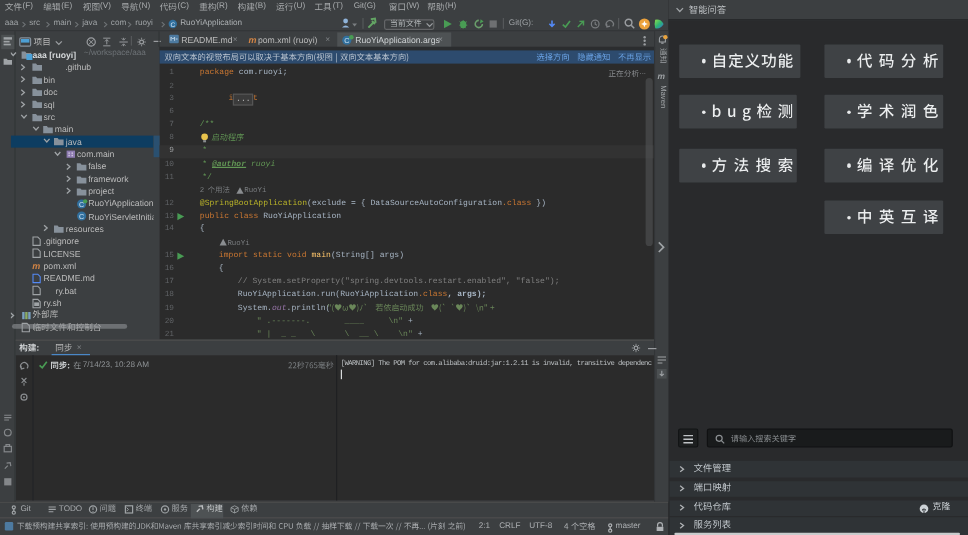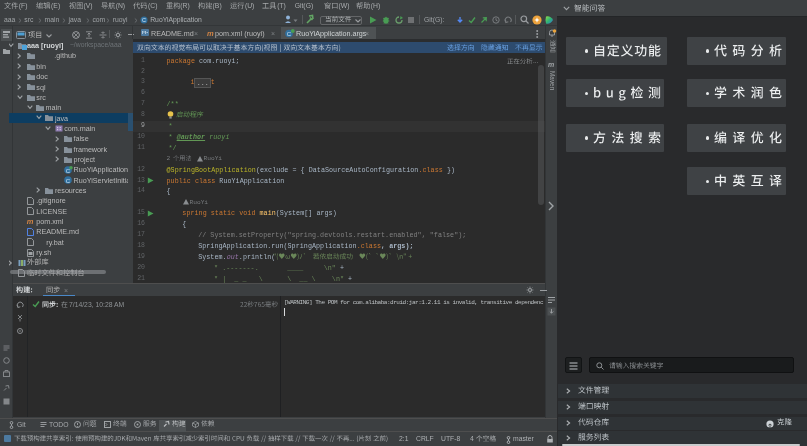--- a/index.html
+++ b/index.html
@@ -449,24 +449,24 @@
     <path d="M3 0 L6 5.5 H0 Z" fill="#8a8d90"></path>
   </svg>
 <div class="a mono" style="left:203.5px;top:154.9px;font-size:6.2px;line-height:8.2px;color:#787b7e;white-space:pre;">RuoYi</div>
 <div class="a code" style="left:166.5px;top:165.6px"><span style="color:#bbb529;">@SpringBootApplication</span><span style="color:#a9b7c6;">(exclude = { DataSourceAutoConfiguration</span><span style="color:#cc7832;">.class</span><span style="color:#a9b7c6;"> })</span></div>
 <div class="a code" style="left:166.5px;top:176.5px"><span style="color:#cc7832;text-align:right;">public class </span><span style="color:#a9b7c6;">RuoYiApplication</span></div>
 <div class="a code" style="left:166.5px;top:187.4px"><span style="color:#a9b7c6;">{</span></div>
 <svg class="a" style="left:182.5px;top:199.3px;overflow:visible;" width="6" height="5.5">
     <path d="M3 0 L6 5.5 H0 Z" fill="#8a8d90"></path>
   </svg>
 <div class="a mono" style="left:189.5px;top:198.50000000000003px;font-size:6.2px;line-height:8.2px;color:#787b7e;white-space:pre;">RuoYi</div>
-<div class="a code" style="left:182.34px;top:209.2px"><span style="color:#cc7832;">spring static void </span><span style="color:#ffc66b;">main</span><span style="color:#a9b7c6;">(System[] args)</span></div>
+<div class="a code" style="left:182.34px;top:209.2px"><span style="color:#cc7832;">import static void </span><span style="color:#ffc66b;">main</span><span style="color:#a9b7c6;">(String[] args)</span></div>
 <div class="a code" style="left:182.34px;top:220.1px"><span style="color:#a9b7c6;">{</span></div>
 <div class="a code" style="left:198.18px;top:231.0px"><span style="color:#808080;">// System.setProperty("spring.devtools.restart.enabled", "false");</span></div>
-<div class="a code" style="left:198.18px;top:241.9px"><span style="color:#a9b7c6;">SpringApplication.run(SpringApplication</span><span style="color:#cc7832;">.class</span><span style="color:#a9b7c6;font-weight:bold;">, args);</span></div>
+<div class="a code" style="left:198.18px;top:241.9px"><span style="color:#a9b7c6;">RuoYiApplication.run(RuoYiApplication</span><span style="color:#cc7832;">.class</span><span style="color:#a9b7c6;font-weight:bold;">, args);</span></div>
 <div class="a code" style="left:198.18px;top:252.8px"><span style="color:#a9b7c6;">System.</span><span style="color:#9876aa;font-style:italic">out</span><span style="color:#a9b7c6;">.println(</span></div>
 <svg class="a" style="left:273.42px;top:253.00000000000003px;overflow:visible;" width="150" height="9">
     <path d="M0.7 2.6H1.1L1.2 1.3L1.2 0.6H0.6L0.6 1.3ZM2.1 2.6H2.4L2.6 1.3L2.6 0.6H1.9L1.9 1.3Z M4.8 7.1 5.2 6.9C4.6 6.0 4.3 4.9 4.3 3.7C4.3 2.6 4.6 1.5 5.2 0.5L4.8 0.3C4.2 1.3 3.8 2.4 3.8 3.7C3.8 5.0 4.2 6.1 4.8 7.1Z M10.2 0.5C9.6 0.5 9.0 0.8 8.8 1.5C8.8 1.6 8.8 1.6 8.8 1.6C8.8 1.6 8.8 1.6 8.8 1.5C8.6 0.8 8.0 0.5 7.4 0.5C6.6 0.5 6.0 1.2 6.0 2.1C6.0 3.1 6.8 3.8 7.3 4.3C7.9 4.8 8.5 5.6 8.8 6.0C8.8 6.1 8.8 6.1 8.8 6.0C9.1 5.6 9.7 4.8 10.3 4.3C10.8 3.8 11.6 3.1 11.6 2.1C11.6 1.2 11.0 0.5 10.2 0.5Z M13.8 5.9C14.2 5.9 14.6 5.7 14.7 5.2H14.8C15.0 5.7 15.3 5.9 15.8 5.9C16.5 5.9 17.0 5.3 17.0 4.1C17.0 3.2 16.7 2.7 16.3 2.1L15.8 2.3C16.2 2.9 16.4 3.4 16.4 4.1C16.4 5.0 16.1 5.4 15.7 5.4C15.3 5.4 15.0 5.2 15.0 4.5C15.0 4.2 15.0 3.9 15.1 3.5H14.4C14.5 3.9 14.5 4.2 14.5 4.5C14.5 5.1 14.2 5.4 13.8 5.4C13.4 5.4 13.1 5.0 13.1 4.2C13.1 3.4 13.3 2.9 13.8 2.3L13.2 2.1C12.8 2.6 12.5 3.3 12.5 4.1C12.5 5.3 13.1 5.9 13.8 5.9Z M22.2 0.5C21.5 0.5 21.0 0.8 20.8 1.5C20.8 1.6 20.7 1.6 20.7 1.6C20.7 1.6 20.7 1.6 20.7 1.5C20.5 0.8 19.9 0.5 19.3 0.5C18.5 0.5 17.9 1.2 17.9 2.1C17.9 3.1 18.7 3.8 19.2 4.3C19.8 4.8 20.5 5.6 20.7 6.0C20.7 6.1 20.7 6.1 20.7 6.0C21.0 5.6 21.6 4.8 22.3 4.3C22.8 3.8 23.6 3.1 23.6 2.1C23.6 1.2 22.9 0.5 22.2 0.5Z M24.7 7.1C25.4 6.1 25.7 5.0 25.7 3.7C25.7 2.4 25.4 1.3 24.7 0.3L24.4 0.5C24.9 1.5 25.2 2.6 25.2 3.7C25.2 4.9 24.9 6.0 24.4 6.9Z M29.1 1.1 28.6 1.0C28.5 1.9 28.3 2.9 28.0 3.6C27.7 4.4 27.2 5.1 26.7 5.5L27.1 6.0C27.5 5.6 28.1 4.8 28.4 4.0C28.6 3.3 28.8 2.4 29.0 1.7C29.0 1.6 29.0 1.3 29.1 1.1Z M31.8 1.5 32.1 1.2 31.1 -0.0 30.7 0.4Z M40.1 2.5V2.9H42.1C41.6 3.8 40.9 4.5 40.0 5.0C40.1 5.1 40.3 5.3 40.4 5.4C40.8 5.1 41.2 4.8 41.5 4.5V6.3H42.0V6.0H45.0V6.3H45.6V3.8H42.1C42.3 3.5 42.5 3.2 42.7 2.9H46.1V2.5H42.9C43.0 2.2 43.1 2.0 43.1 1.8L42.6 1.7C42.5 2.0 42.5 2.2 42.3 2.5ZM42.0 5.6V4.3H45.0V5.6ZM44.1 0.2V0.8H42.2V0.2H41.7V0.8H40.2V1.3H41.7V2.0H42.2V1.3H44.1V2.0H44.6V1.3H46.1V0.8H44.6V0.2Z M50.1 0.3C50.3 0.7 50.5 1.1 50.6 1.4L51.1 1.2C51.0 1.0 50.8 0.5 50.6 0.2ZM49.2 6.4C49.3 6.2 49.5 6.1 51.0 5.6C51.0 5.5 50.9 5.3 50.9 5.2L49.7 5.6V3.2C50.0 2.9 50.2 2.7 50.4 2.4C50.8 4.0 51.5 5.4 52.6 6.1C52.7 6.0 52.9 5.8 53.0 5.7C52.4 5.4 51.9 4.8 51.4 4.0C51.9 3.7 52.4 3.3 52.9 2.9L52.5 2.6C52.2 2.9 51.7 3.3 51.3 3.6C51.0 3.1 50.8 2.5 50.7 1.9L50.7 1.9H52.8V1.4H48.5V1.9H50.1C49.6 2.7 48.8 3.4 48.1 3.9C48.2 4.0 48.4 4.2 48.4 4.3C48.7 4.1 49.0 3.9 49.2 3.7V5.4C49.2 5.7 49.0 5.9 48.9 6.0C49.0 6.1 49.1 6.2 49.2 6.4ZM48.3 0.2C47.9 1.2 47.3 2.2 46.7 2.9C46.8 3.0 46.9 3.2 47.0 3.3C47.2 3.1 47.4 2.9 47.6 2.6V6.3H48.0V1.9C48.3 1.4 48.6 0.8 48.7 0.3Z M55.0 3.7V6.3H55.5V5.9H58.6V6.3H59.1V3.7ZM55.5 5.4V4.2H58.6V5.4ZM56.1 0.3C56.2 0.6 56.4 0.9 56.5 1.1H54.2V2.7C54.2 3.7 54.1 5.1 53.4 6.0C53.5 6.1 53.8 6.2 53.8 6.3C54.5 5.4 54.7 4.0 54.7 3.0H59.0V1.1H56.8L57.0 1.1C57.0 0.8 56.8 0.4 56.6 0.2ZM54.7 1.6H58.5V2.5H54.7Z M60.5 0.7V1.2H63.1V0.7ZM64.3 0.3C64.3 0.8 64.3 1.2 64.2 1.7H63.3V2.2H64.2C64.1 3.7 63.9 5.1 63.0 6.0C63.1 6.0 63.3 6.2 63.3 6.3C64.3 5.4 64.6 3.9 64.7 2.2H65.7C65.6 4.6 65.6 5.5 65.4 5.7C65.3 5.8 65.2 5.8 65.1 5.8C65.0 5.8 64.6 5.8 64.2 5.7C64.3 5.9 64.4 6.1 64.4 6.2C64.7 6.3 65.1 6.3 65.3 6.2C65.5 6.2 65.7 6.2 65.8 6.0C66.0 5.7 66.1 4.7 66.2 2.0C66.2 1.9 66.2 1.7 66.2 1.7H64.7C64.7 1.2 64.8 0.8 64.8 0.3ZM60.5 5.5 60.5 5.5V5.5C60.6 5.4 60.9 5.3 62.7 4.9L62.9 5.4L63.3 5.2C63.2 4.8 62.9 4.0 62.6 3.4L62.2 3.5C62.4 3.8 62.5 4.2 62.6 4.5L61.0 4.8C61.3 4.2 61.5 3.5 61.7 2.8H63.2V2.3H60.2V2.8H61.2C61.0 3.6 60.7 4.4 60.6 4.6C60.5 4.8 60.4 5.0 60.3 5.0C60.4 5.2 60.5 5.4 60.5 5.5Z M70.2 0.2C70.2 0.6 70.2 0.9 70.3 1.3H67.4V3.2C67.4 4.1 67.4 5.2 66.8 6.0C66.9 6.1 67.2 6.3 67.2 6.4C67.9 5.5 68.0 4.1 68.0 3.2V3.2H69.2C69.2 4.3 69.1 4.7 69.0 4.8C69.0 4.9 68.9 4.9 68.8 4.9C68.7 4.9 68.4 4.9 68.1 4.9C68.2 5.0 68.3 5.2 68.3 5.3C68.6 5.4 68.9 5.4 69.1 5.4C69.3 5.3 69.4 5.3 69.5 5.2C69.6 5.0 69.6 4.4 69.7 2.9C69.7 2.8 69.7 2.7 69.7 2.7H68.0V1.8H70.3C70.4 2.9 70.5 3.9 70.8 4.6C70.4 5.2 69.8 5.6 69.2 5.9C69.3 6.0 69.5 6.2 69.6 6.3C70.1 6.0 70.6 5.6 71.0 5.2C71.3 5.9 71.7 6.3 72.2 6.3C72.7 6.3 72.9 6.0 73.0 4.8C72.9 4.8 72.7 4.6 72.6 4.5C72.5 5.4 72.5 5.8 72.3 5.8C71.9 5.8 71.6 5.4 71.4 4.7C71.9 4.1 72.3 3.3 72.5 2.4L72.0 2.3C71.8 3.0 71.5 3.6 71.2 4.1C71.0 3.5 70.9 2.7 70.8 1.8H73.0V1.3H70.8C70.8 0.9 70.8 0.6 70.8 0.2ZM71.1 0.5C71.5 0.7 72.0 1.1 72.3 1.3L72.6 1.0C72.3 0.7 71.8 0.4 71.4 0.2Z M73.5 4.6 73.7 5.1C74.4 4.9 75.3 4.6 76.3 4.4L76.2 3.9L75.1 4.2V1.4H76.1V1.0H73.6V1.4H74.6V4.3C74.2 4.4 73.8 4.5 73.5 4.6ZM77.3 0.3C77.3 0.8 77.3 1.2 77.3 1.7H76.1V2.2H77.2C77.1 3.8 76.8 5.2 75.3 5.9C75.5 6.0 75.6 6.2 75.7 6.3C77.2 5.5 77.6 4.0 77.7 2.2H79.1C79.0 4.6 78.9 5.5 78.7 5.7C78.6 5.8 78.5 5.8 78.4 5.8C78.2 5.8 77.9 5.8 77.5 5.8C77.6 5.9 77.6 6.1 77.6 6.3C78.0 6.3 78.4 6.3 78.6 6.3C78.8 6.2 79.0 6.2 79.1 6.0C79.4 5.7 79.5 4.7 79.6 2.0C79.6 1.9 79.6 1.7 79.6 1.7H77.8C77.8 1.2 77.8 0.8 77.8 0.3Z M90.8 0.5C90.2 0.5 89.6 0.8 89.4 1.5C89.4 1.6 89.4 1.6 89.4 1.6C89.3 1.6 89.3 1.6 89.3 1.5C89.1 0.8 88.6 0.5 87.9 0.5C87.2 0.5 86.5 1.2 86.5 2.1C86.5 3.1 87.3 3.8 87.8 4.3C88.5 4.8 89.1 5.6 89.4 6.0C89.4 6.1 89.4 6.1 89.4 6.0C89.6 5.6 90.3 4.8 90.9 4.3C91.4 3.8 92.2 3.1 92.2 2.1C92.2 1.2 91.5 0.5 90.8 0.5Z M94.3 7.1 94.7 6.9C94.1 6.0 93.8 4.9 93.8 3.7C93.8 2.6 94.1 1.5 94.7 0.5L94.3 0.3C93.7 1.3 93.3 2.4 93.3 3.7C93.3 5.0 93.7 6.1 94.3 7.1Z M97.1 1.5 97.4 1.2 96.4 -0.0 95.9 0.4Z M104.5 1.5 104.8 1.2 103.8 -0.0 103.4 0.4Z M111.2 0.5C110.6 0.5 110.0 0.8 109.8 1.5C109.8 1.6 109.8 1.6 109.8 1.6C109.8 1.6 109.8 1.6 109.8 1.5C109.6 0.8 109.0 0.5 108.4 0.5C107.6 0.5 107.0 1.2 107.0 2.1C107.0 3.1 107.8 3.8 108.3 4.3C108.9 4.8 109.5 5.6 109.8 6.0C109.8 6.1 109.8 6.1 109.8 6.0C110.1 5.6 110.7 4.8 111.3 4.3C111.8 3.8 112.6 3.1 112.6 2.1C112.6 1.2 112.0 0.5 111.2 0.5Z M113.8 7.1C114.4 6.1 114.8 5.0 114.8 3.7C114.8 2.4 114.4 1.3 113.8 0.3L113.4 0.5C114.0 1.5 114.3 2.6 114.3 3.7C114.3 4.9 114.0 6.0 113.4 6.9Z M117.6 1.5 117.9 1.2 116.8 -0.0 116.4 0.4Z M125.6 7.0H126.0L124.0 0.5H123.6Z M126.7 5.8H127.4V3.2C127.7 2.8 128.0 2.6 128.3 2.6C128.8 2.6 129.0 2.9 129.0 3.6V5.8H129.6V3.5C129.6 2.6 129.3 2.1 128.5 2.1C128.0 2.1 127.7 2.3 127.3 2.7H127.3L127.2 2.2H126.7Z M130.9 2.6H131.3L131.4 1.3L131.5 0.6H130.8L130.8 1.3ZM132.3 2.6H132.6L132.8 1.3L132.8 0.6H132.1L132.1 1.3Z M137.0 5.0H137.5V3.6H138.9V3.1H137.5V1.6H137.0V3.1H135.6V3.6H137.0Z" fill="#6a8759"></path>
   </svg>
 <div class="a code" style="left:214.02px;top:263.7px"><span style="color:#6a8759;">" .-------.       ____     \n"</span><span style="color:#a9b7c6;"> +</span></div>
 <div class="a code" style="left:214.02px;top:274.59999999999997px"><span style="color:#6a8759;">" |  _ _   \      \  __ \    \n"</span><span style="color:#a9b7c6;"> +</span></div>
 <svg class="a" style="left:507px;top:57.5px;overflow:visible" width="27" height="8">
     <path d="M1.2 2.4V5.4H0.3V5.9H6.1V5.4H3.6V3.4H5.6V2.9H3.6V1.2H5.9V0.7H0.6V1.2H3.1V5.4H1.7V2.4Z M8.9 0.3C8.8 0.6 8.7 0.9 8.6 1.2H6.8V1.7H8.4C7.9 2.5 7.4 3.3 6.6 3.8C6.7 3.9 6.8 4.1 6.9 4.2C7.2 4.1 7.4 3.8 7.6 3.6V6.1H8.1V3.0C8.4 2.6 8.7 2.2 8.9 1.7H12.4V1.2H9.1C9.2 1.0 9.3 0.7 9.4 0.4ZM10.2 2.0V3.3H8.8V3.7H10.2V5.5H8.5V6.0H12.4V5.5H10.7V3.7H12.2V3.3H10.7V2.0Z M17.1 0.4 16.7 0.6C17.1 1.5 17.9 2.5 18.6 3.1C18.7 3.0 18.8 2.8 19.0 2.7C18.3 2.2 17.5 1.2 17.1 0.4ZM14.9 0.4C14.5 1.4 13.8 2.3 13.1 2.8C13.2 2.9 13.4 3.1 13.5 3.2C13.7 3.0 13.8 2.9 14.0 2.7V3.1H15.2C15.1 4.2 14.7 5.3 13.2 5.8C13.3 5.9 13.5 6.0 13.5 6.2C15.1 5.6 15.6 4.4 15.7 3.1H17.5C17.4 4.7 17.3 5.4 17.2 5.5C17.1 5.6 17.0 5.6 16.9 5.6C16.7 5.6 16.3 5.6 15.9 5.6C16.0 5.7 16.1 5.9 16.1 6.1C16.5 6.1 16.9 6.1 17.1 6.1C17.3 6.1 17.5 6.0 17.6 5.8C17.8 5.6 17.9 4.9 18.0 2.9C18.0 2.8 18.0 2.7 18.0 2.7H14.0C14.6 2.1 15.1 1.3 15.4 0.5Z M22.3 1.0V2.9C22.3 3.8 22.2 5.0 21.6 5.9C21.8 5.9 22.0 6.1 22.0 6.1C22.6 5.2 22.7 3.9 22.7 2.9V2.9H23.9V6.1H24.4V2.9H25.3V2.5H22.7V1.3C23.5 1.2 24.4 0.9 25.0 0.7L24.5 0.3C24.0 0.6 23.1 0.8 22.3 1.0ZM20.5 0.3V1.6H19.6V2.1H20.5C20.3 3.0 19.8 4.0 19.4 4.5C19.5 4.6 19.6 4.8 19.7 4.9C20.0 4.5 20.3 3.8 20.5 3.1V6.1H21.0V3.0C21.2 3.4 21.5 3.8 21.6 4.0L21.9 3.6C21.8 3.4 21.2 2.7 21.0 2.4V2.1H22.0V1.6H21.0V0.3Z" fill="#8a8d90"></path>
   </svg>
 <div class="a " style="left:533px;top:56.8px;font-size:6.4px;line-height:8.4px;color:#8a8d90;white-space:pre;">...</div>

